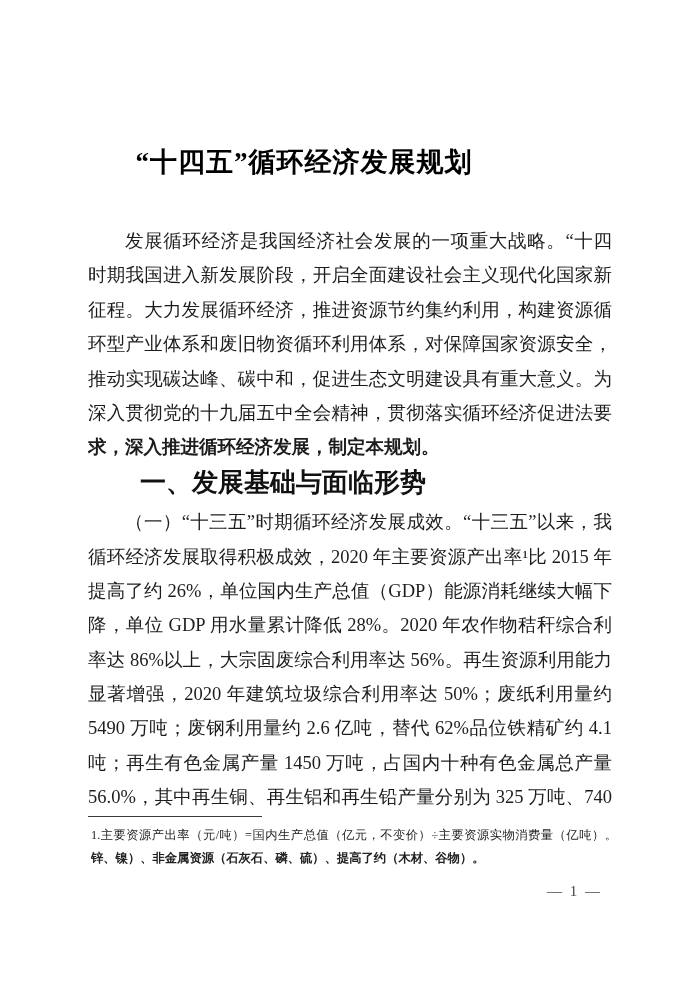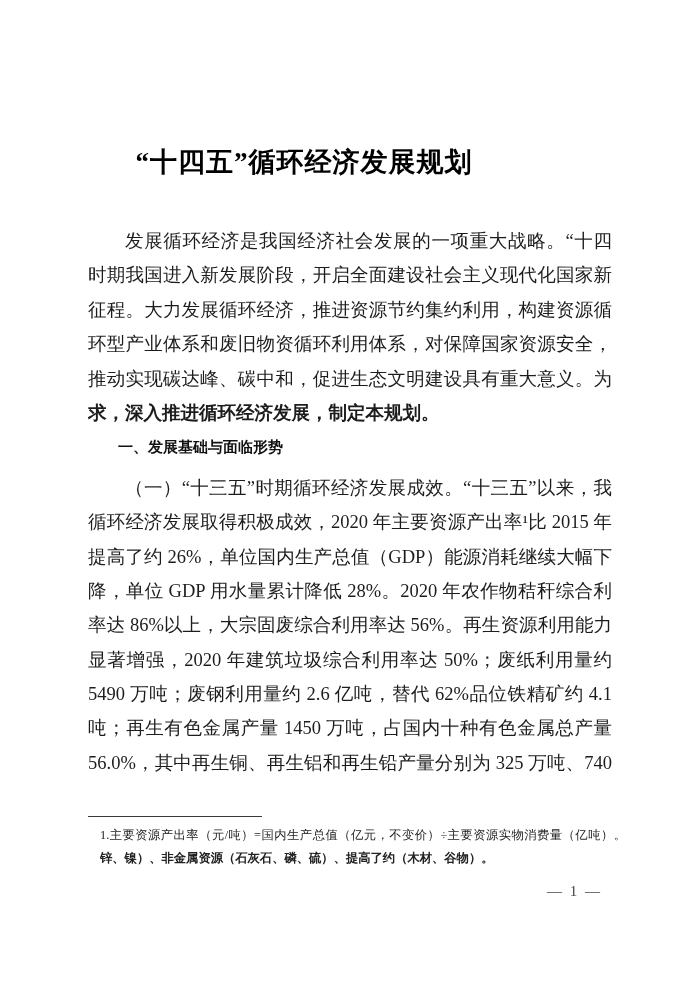--- a/index.html
+++ b/index.html
@@ -14,49 +14,50 @@
   .content{position:absolute;left:88px;top:224px;width:524px;}
   .line{
     height:34.4px;line-height:34.4px;font-size:18.5px;overflow:hidden;color:#1c1c1c;
   }
   .j{text-align:justify;text-align-last:justify;}
   .l{text-align:left;text-align-last:left;font-weight:bold;}
   .indent{text-indent:2em;}
   .p2first{margin-top:6px;}
   .bold{font-weight:400;}
   .heading{
-    height:34.4px;line-height:34.4px;font-size:15px;text-indent:2em;
-    font-family:Liberation Serif, serif;font-weight:700;color:#111;
+    height:34.4px;line-height:34.4px;font-size:26px;text-indent:2em;
+    font-family:Liberation Sans, sans-serif;font-weight:700;color:#111;
   }
   .footnote-rule{
     position:absolute;left:88px;top:816px;width:174px;height:0;
     border-top:1.5px solid #3a3a3a;
   }
   .footnote{
-    position:absolute;left:100px;top:824px;width:526px;font-size:12.3px;color:#222;
+    position:absolute;left:91px;top:824px;width:526px;font-size:12.3px;color:#222;
   }
   .fline{height:22.6px;line-height:22.6px;overflow:hidden;}
   .page-number{
     position:absolute;top:883px;right:98px;font-size:15px;
     letter-spacing:2px;color:#444;
   }
 </style>
 </head>
 <body>
 
 <div class="page">
 
   <h1 class="title">“十四五”循环经济发展规划</h1>
 
   <div class="content">
     <div class="line j indent">发展循环经济是我国经济社会发展的一项重大战略。“十四五”</div>
     <div class="line j">时期我国进入新发展阶段，开启全面建设社会主义现代化国家新</div>
     <div class="line j">征程。大力发展循环经济，推进资源节约集约利用，构建资源循</div>
     <div class="line j">环型产业体系和废旧物资循环利用体系，对保障国家资源安全，</div>
     <div class="line j">推动实现碳达峰、碳中和，促进生态文明建设具有重大意义。为</div>
+    <div class="line j">深入贯彻党的十九届五中全会精神，贯彻落实循环经济促进法要</div>
     <div class="line l">求，深入推进循环经济发展，制定本规划。</div>
 
     <div class="heading">一、发展基础与面临形势</div>
 
     <div class="line j indent p2first"><span class="bold">（一）“十三五”时期循环经济发展成效。</span><span>“十三五”以来，我国</span></div>
     <div class="line j">循环经济发展取得积极成效，2020 年主要资源产出率¹比 2015 年</div>
     <div class="line j">提高了约 26%，单位国内生产总值（GDP）能源消耗继续大幅下</div>
     <div class="line j">降，单位 GDP 用水量累计降低 28%。2020 年农作物秸秆综合利用</div>
     <div class="line j">率达 86%以上，大宗固废综合利用率达 56%。再生资源利用能力</div>
     <div class="line j">显著增强，2020 年建筑垃圾综合利用率达 50%；废纸利用量约</div>

